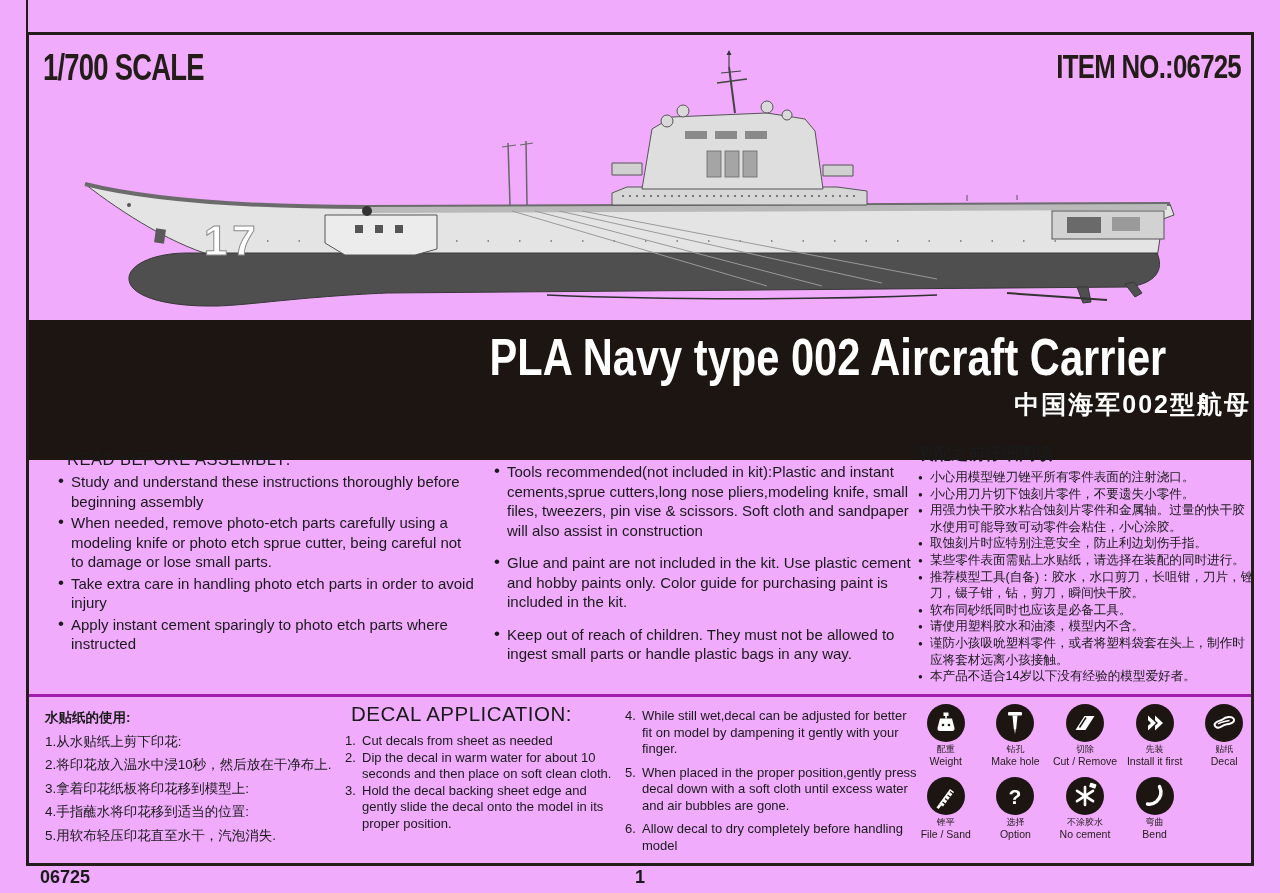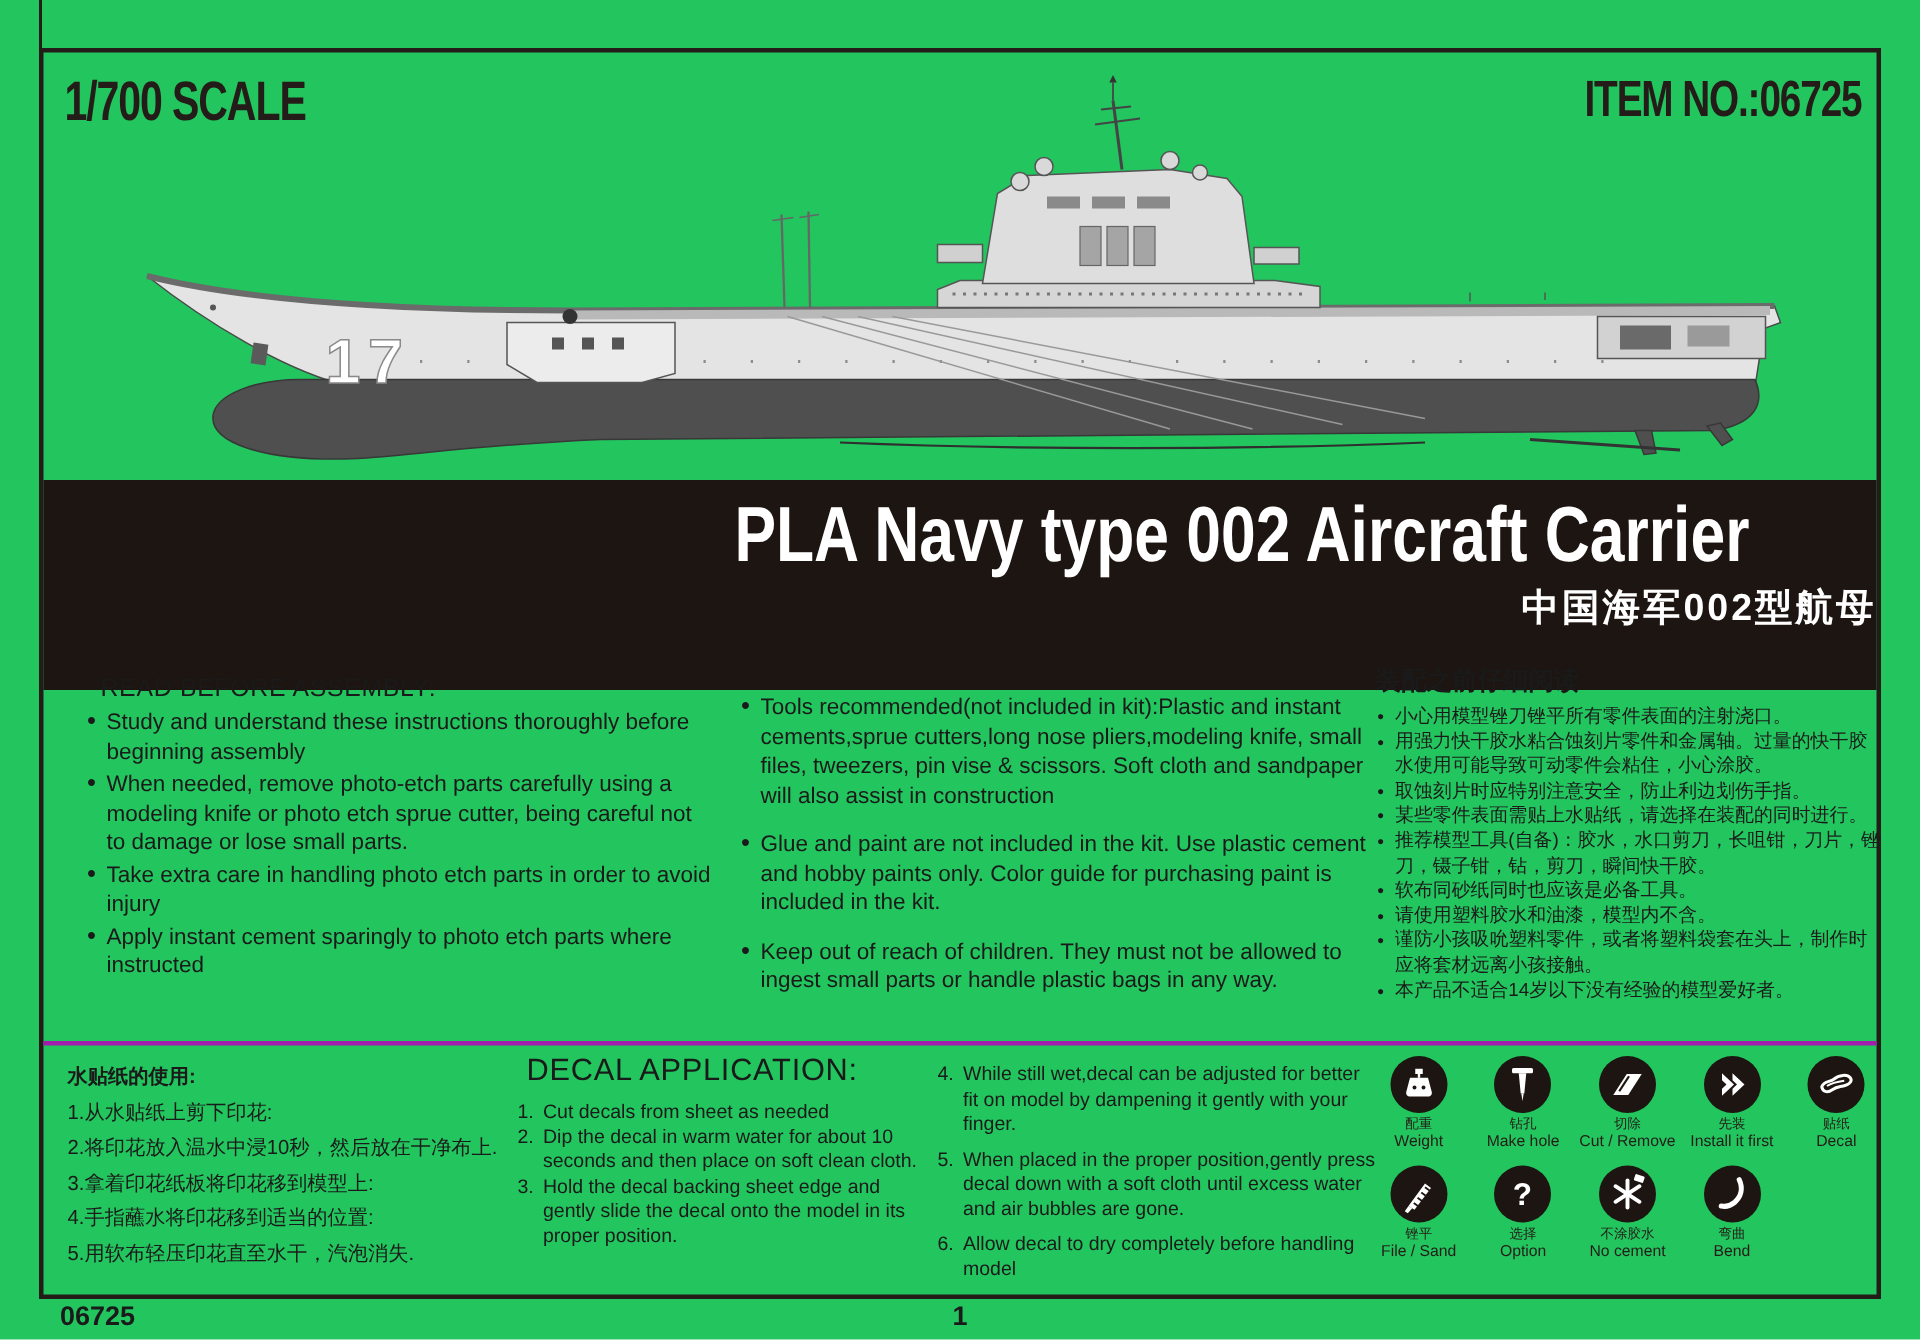--- a/index.html
+++ b/index.html
@@ -1,38 +1,38 @@
 <!DOCTYPE html>
 <html><head>
 <meta charset="utf-8">
 <style>
   html,body { margin:0; padding:0; background:#ffffff; }
   .page {
-    position:relative; width:1280px; height:893px; background:#22c55e;
+    position:relative; width:1280px; height:893px; background:#f0abfc;
     font-family:"Liberation Sans", sans-serif; color:#1a1a1a; overflow:hidden;
   }
   .corner-tick { position:absolute; left:26px; top:0; width:2px; height:34px; background:#241c18; }
   .frame {
     position:absolute; left:26px; top:32px; width:1228px; height:834px;
     border:3px solid #241c18; box-sizing:border-box;
   }
   .frame-inner { position:absolute; left:0; top:0; right:0; bottom:0; }
 
   
   .scale-label {
     position:absolute; left:14px; top:12px; font-size:37px; font-weight:bold;
     color:#241c18; white-space:nowrap;
   }
   .scale-label .cond { display:inline-block; transform:scaleX(0.74); transform-origin:left center; letter-spacing:-1px; }
   .item-no {
     position:absolute; right:10px; top:12px; font-size:34px; font-weight:bold;
     color:#241c18; white-space:nowrap;
   }
   .item-no .cond { display:inline-block; transform:scaleX(0.76); transform-origin:right center; letter-spacing:-1px; }
-  .ship-wrap { position:absolute; left:51px; top:8px; width:1110px; height:280px; }
+  .ship-wrap { position:absolute; left:38px; top:8px; width:1110px; height:280px; }
 
   
   .banner {
     position:absolute; left:0; right:0; top:285px; height:140px;
     background:#1d1511; color:#fff; text-align:right;
   }
   .banner-title { margin-top:7px; font-size:52px; font-weight:bold; white-space:nowrap; }
   .banner-title .cond { display:inline-block; transform:scaleX(0.80); transform-origin:center; letter-spacing:0px; }
   .banner-sub { margin-top:1px; font-size:25px; font-weight:bold; letter-spacing:2px; }
 
@@ -194,20 +194,21 @@
             <li>Tools recommended(not included in kit):Plastic and instant cements,sprue cutters,long nose pliers,modeling knife, small files, tweezers, pin vise &amp; scissors. Soft cloth and sandpaper will also assist in construction</li>
             <li>Glue and paint are not included in the kit. Use plastic cement and hobby paints only. Color guide for purchasing paint is included in the kit.</li>
             <li>Keep out of reach of children. They must not be allowed to ingest small parts or handle plastic bags in any way.</li>
           </ul>
         </div>
 
         <div class="as-col3">
           <div class="zh-heading">装配之前仔细阅读</div>
           <ul class="zh-bullets">
             <li>小心用模型锉刀锉平所有零件表面的注射浇口。</li>
+            <li>小心用刀片切下蚀刻片零件，不要遗失小零件。</li>
             <li>用强力快干胶水粘合蚀刻片零件和金属轴。过量的快干胶水使用可能导致可动零件会粘住，小心涂胶。</li>
             <li>取蚀刻片时应特别注意安全，防止利边划伤手指。</li>
             <li>某些零件表面需贴上水贴纸，请选择在装配的同时进行。</li>
             <li>推荐模型工具(自备)：胶水，水口剪刀，长咀钳，刀片，锉刀，镊子钳，钻，剪刀，瞬间快干胶。</li>
             <li>软布同砂纸同时也应该是必备工具。</li>
             <li>请使用塑料胶水和油漆，模型内不含。</li>
             <li>谨防小孩吸吮塑料零件，或者将塑料袋套在头上，制作时应将套材远离小孩接触。</li>
             <li>本产品不适合14岁以下没有经验的模型爱好者。</li>
           </ul>
         </div>

